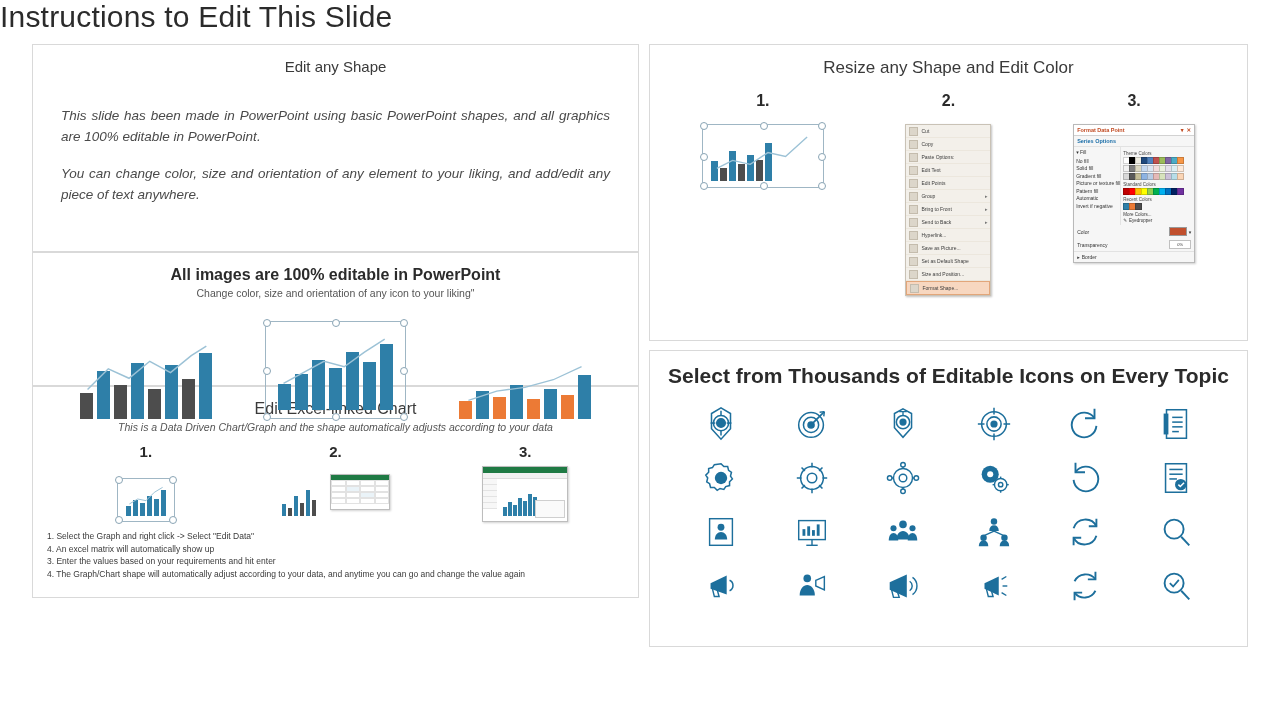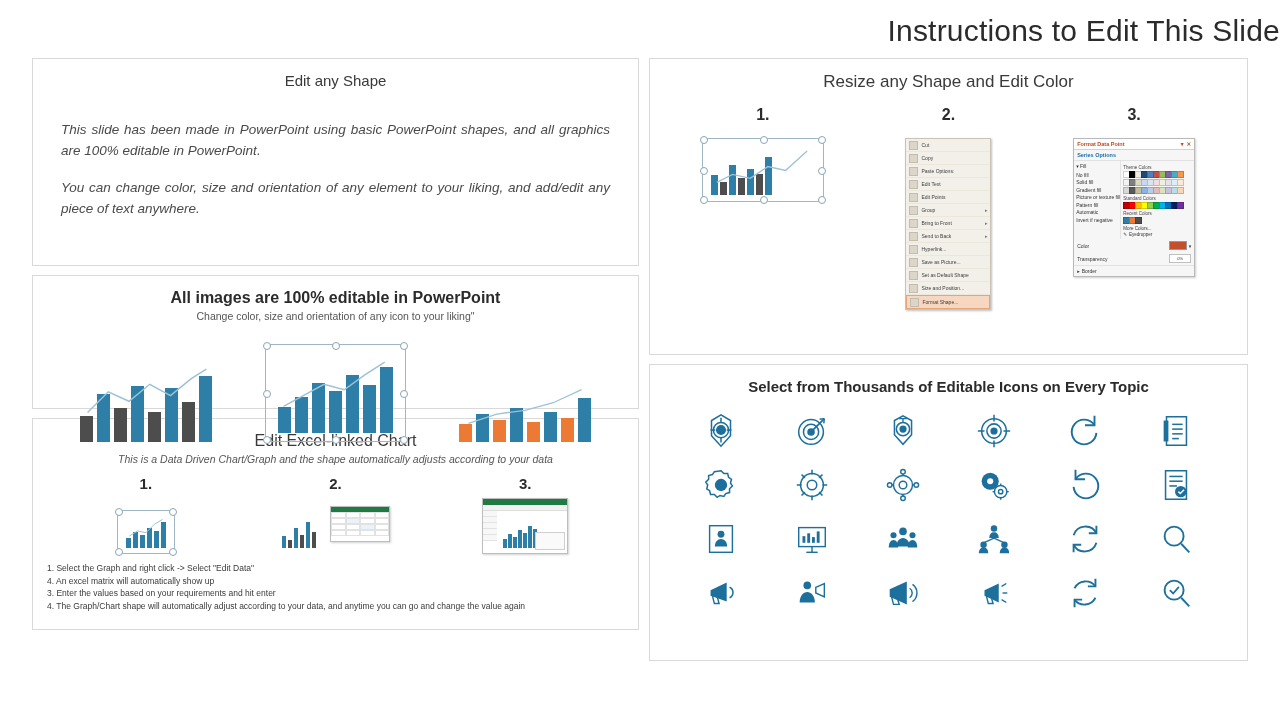--- a/index.html
+++ b/index.html
@@ -15,34 +15,34 @@
     overflow: hidden;
     position: relative;
   }
   .slide {
     position: relative;
     width: 1280px;
     height: 720px;
     box-sizing: border-box;
   }
   .slide-title {
-    text-align: right;
+    text-align: left;
     font-size: 30px;
     font-weight: normal;
     color: #2b2b2b;
-    padding-top: 14px;
+    padding-top: 0;
     letter-spacing: 0.2px;
   }
   .columns {
     display: flex;
     gap: 10px;
     padding: 10px 32px 0 32px;
     box-sizing: border-box;
   }
-  .col-left { width: 608px; display: flex; flex-direction: column; gap: 9px; }
+  .col-left { width: 608px; display: flex; flex-direction: column; }
   .col-right { width: 600px; display: flex; flex-direction: column; gap: 9px; }
 
   .panel {
     border: 1px solid #d9d9d9;
     background: #ffffff;
     box-sizing: border-box;
   }
   .panel-title {
     text-align: center;
     font-size: 15px;
@@ -601,21 +601,21 @@
                   <span>Border</span>
                 </div>
               </div>
             </div>
           </div>
 
         </div>
       </div>
 
       <div class="panel r2">
-        <div class="panel-title big" style="font-size:15px;">Select from Thousands of Editable Icons on Every Topic</div>
+        <div class="panel-title big" style="font-size:21px;">Select from Thousands of Editable Icons on Every Topic</div>
 
         <div class="icon-grid">
 
           <div class="icon-cell">
             <svg width="38" height="38" viewBox="0 0 40 40" fill="none" stroke="#1d6f9c" stroke-width="1.6">
               <path d="M20 3 L30 9 V25 L20 36 L10 25 V9 Z"></path>
               <circle cx="20" cy="19" r="8"></circle>
                 <circle cx="20" cy="19" r="4.5" fill="#1d6f9c"></circle>
               <line x1="20" y1="6" x2="20" y2="11"></line>
                 <line x1="20" y1="27" x2="20" y2="32"></line>

